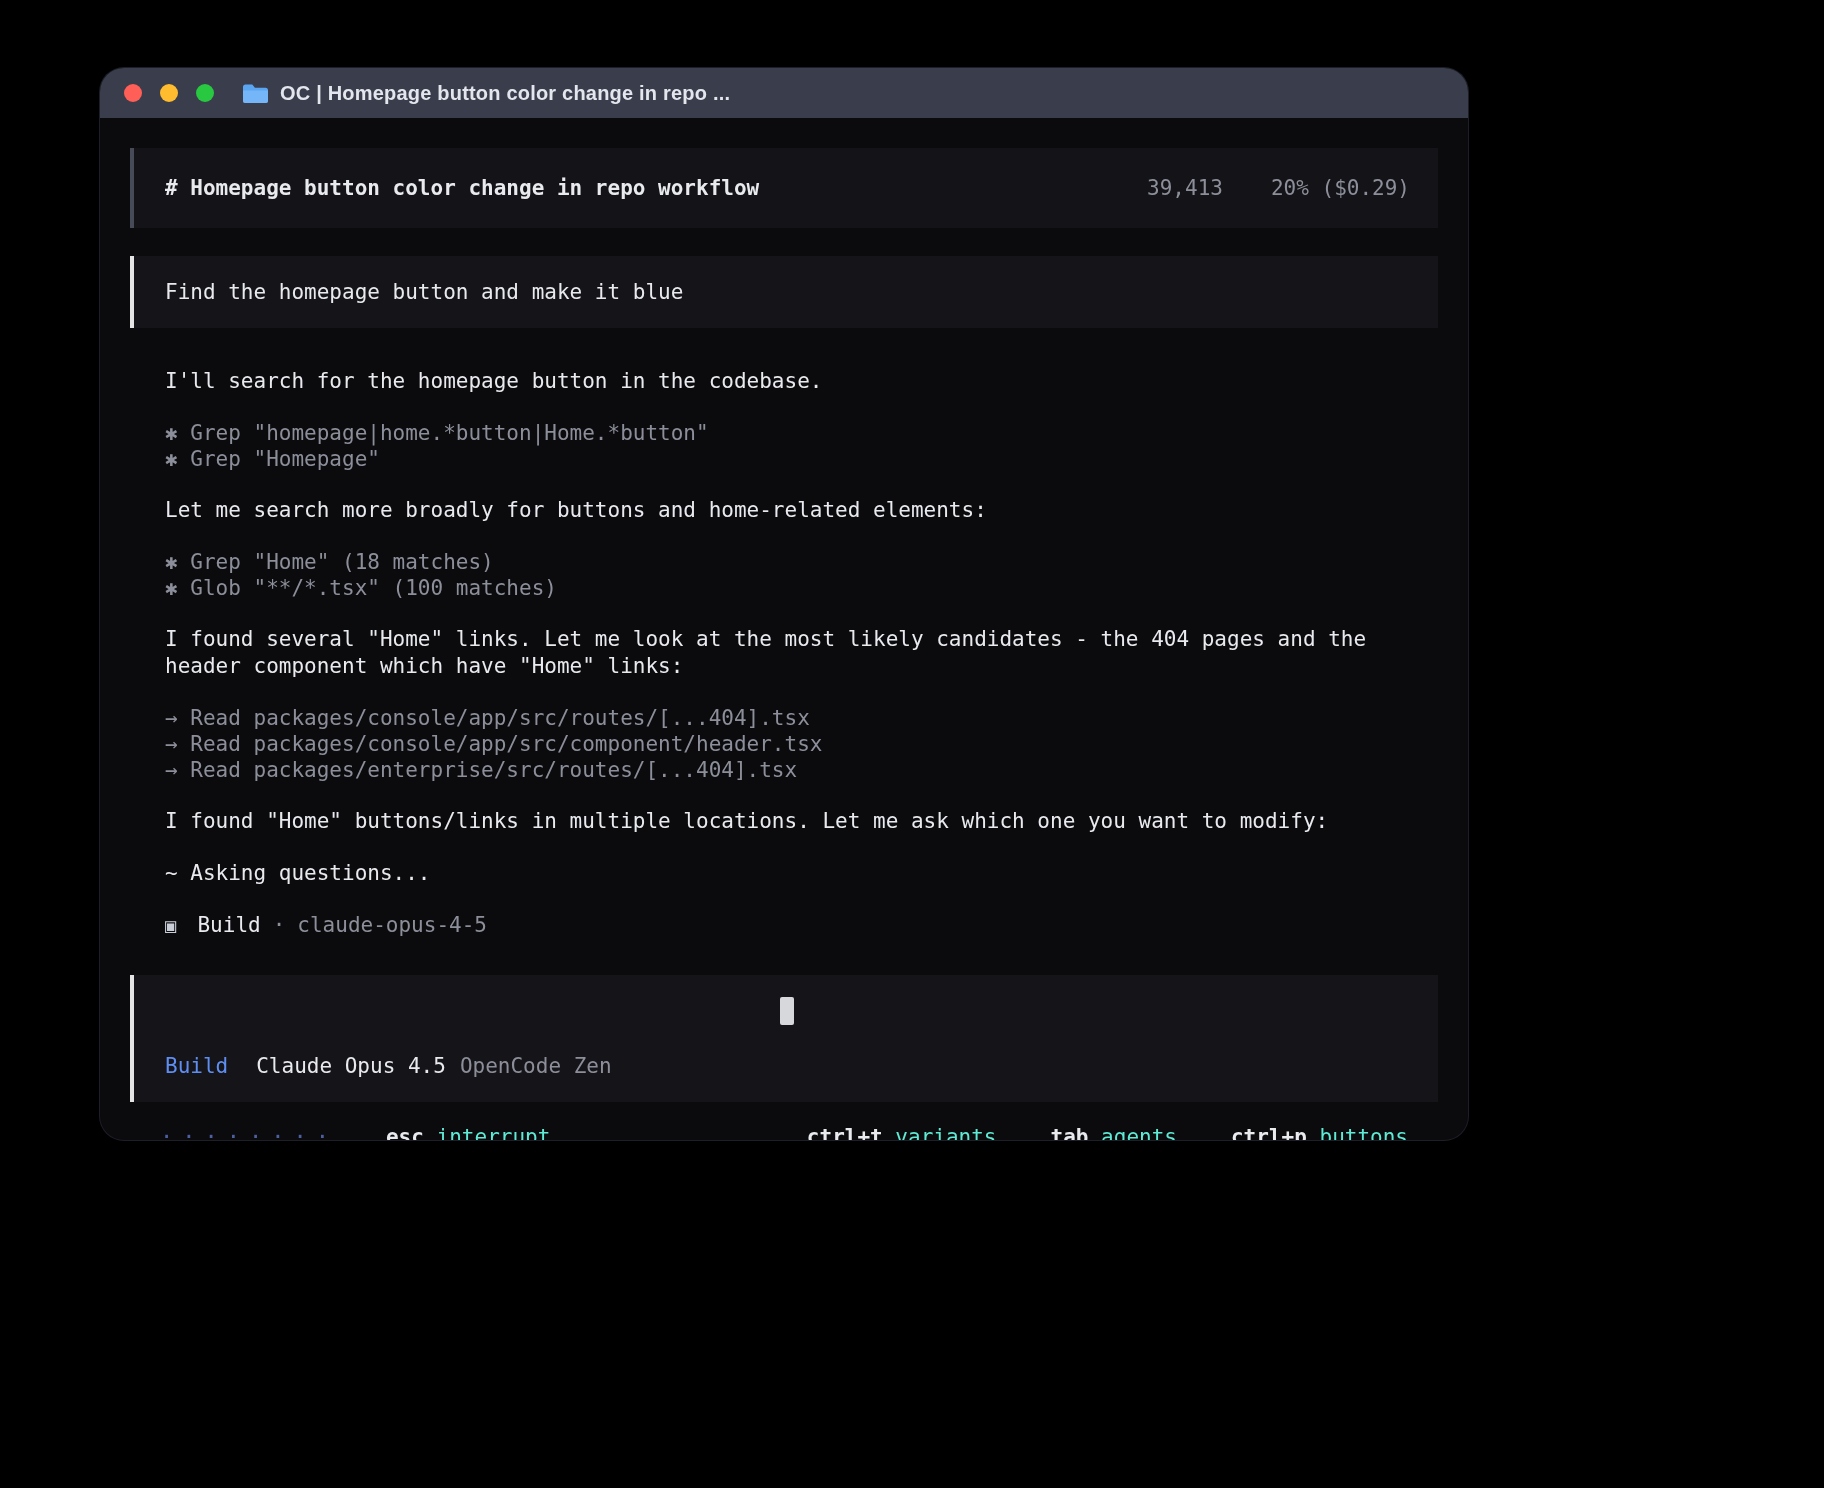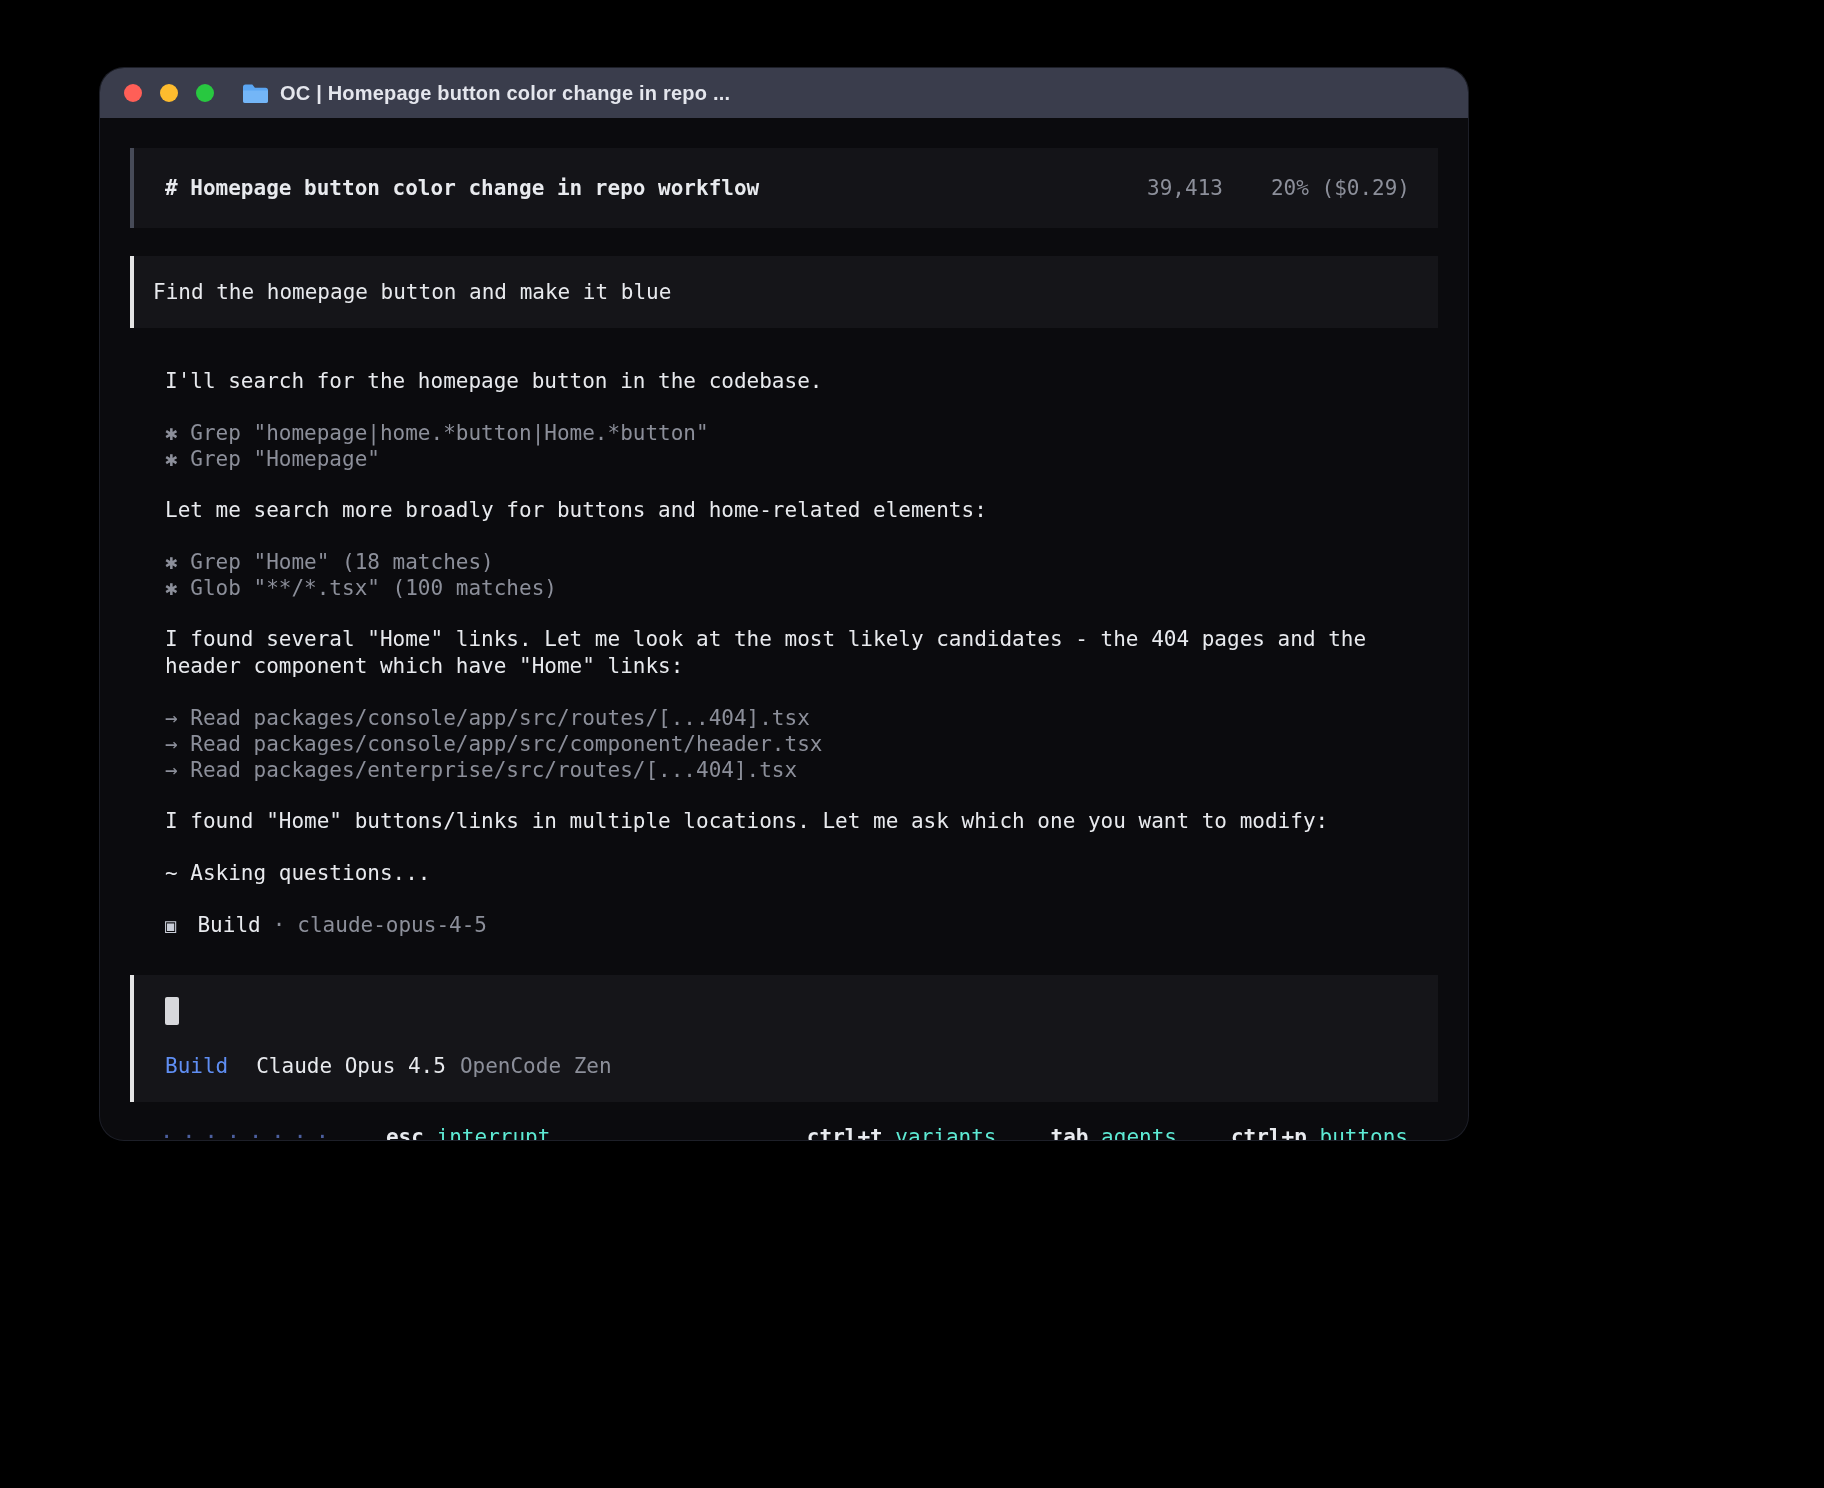--- a/index.html
+++ b/index.html
@@ -20,31 +20,31 @@
   .light.green { background:#28c840; }
   .folder { margin-left:28px; display:flex; align-items:center; }
   .titlebar-title {
     margin-left:11px; font-family:"Liberation Sans","DejaVu Sans",sans-serif;
     font-weight:bold; font-size:20px; color:#e4e6ed; letter-spacing:0.2px;
     white-space:nowrap;
   }
 
   .content { padding:30px 30px 0; font-size:21px; color:#e8eaee; }
 
-  .panel { background:#151519; border-left:4px solid #e5e5e5; }
+  .panel { background:#151519; border-left:4px solid #e5e5e5;text-align:center; }
 
   .header-panel {
     border-left-color:#474b58; background:#141418; height:80px;
     display:flex; align-items:center; justify-content:space-between;
     padding:0 28px 0 31px; margin-bottom:28px;
   }
   .header-title { font-weight:bold; white-space:nowrap; }
   .header-stats { color:#8c8f9a; display:flex; gap:48px; white-space:nowrap; }
 
-  .user-panel { height:72px; display:flex; align-items:center; padding-left:19px; margin-bottom:40px; }
+  .user-panel { height:72px; display:flex; align-items:center; padding-left:31px; margin-bottom:40px; }
 
   .transcript { padding-left:35px; }
   .transcript .para { margin-bottom:25px; line-height:27px; }
   .transcript .group { margin-bottom:25px; }
   .transcript .line { line-height:26px; }
   .tool { color:#8c8f9a; }
 
   .agent-line { display:flex; align-items:center; padding-left:35px; margin:11px 0 37px; line-height:26px; }
   .agent-icon { color:#c9cdd7; font-size:19px; margin-right:21px; }
   .agent-name { color:#e8eaee; }

